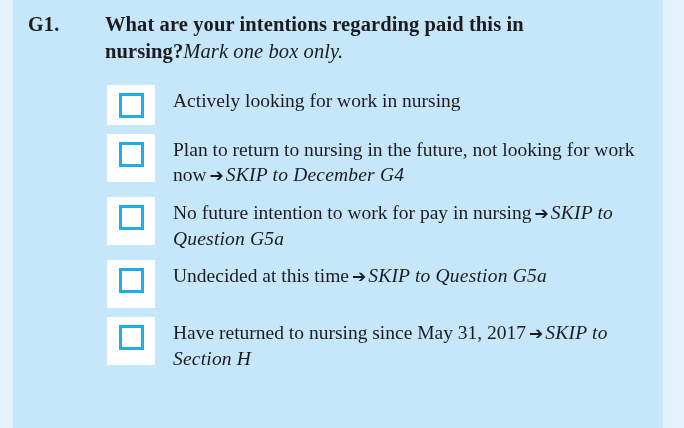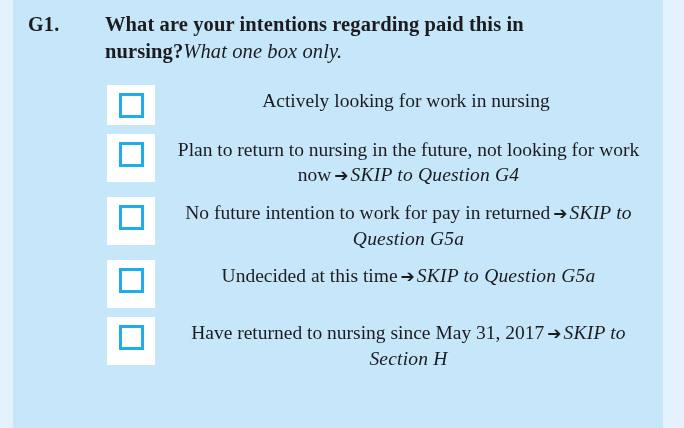--- a/index.html
+++ b/index.html
@@ -100,21 +100,20 @@
     background: #ffffff;
     box-sizing: border-box;
   }
   .option-label {
     flex: 1;
     margin-left: 18px;
     padding-right: 40px;
     font-size: 19.5px;
     line-height: 25px;
     padding-top: 3px;
-    text-align: center;
   }
   .option-label .plain {
     font-style: normal;
   }
   .option-label .skip {
     font-style: italic;
     letter-spacing: 0.2px;
   }
   .option-label .arrow {
     font-style: normal;
@@ -128,50 +127,50 @@
 <body>
 
 <div class="page">
 
   <div class="edge-band left"></div>
   <div class="edge-band right"></div>
 
   <div class="question-header">
     <div class="q-number">G1.</div>
     <div class="q-text">
-      <span class="q-main">What are your intentions regarding paid this in nursing?</span><span class="q-instruction">What one box only.</span>
+      <span class="q-main">What are your intentions regarding paid this in nursing?</span><span class="q-instruction">Mark one box only.</span>
     </div>
   </div>
 
   <div class="options">
 
     <div class="option-row">
       <div class="checkbox-tile">
         <div class="checkbox"></div>
       </div>
       <div class="option-label">
         <span class="plain">Actively looking for work in nursing</span><span class="arrow"></span><span class="skip"></span>
       </div>
     </div>
 
     <div class="option-row">
       <div class="checkbox-tile tall">
         <div class="checkbox"></div>
       </div>
       <div class="option-label">
-        <span class="plain">Plan to return to nursing in the future, not looking for work now</span><span class="arrow">➔</span><span class="skip">SKIP to Question G4</span>
+        <span class="plain">Plan to return to nursing in the future, not looking for work now</span><span class="arrow">➔</span><span class="skip">SKIP to December G4</span>
       </div>
     </div>
 
     <div class="option-row">
       <div class="checkbox-tile tall">
         <div class="checkbox"></div>
       </div>
       <div class="option-label">
-        <span class="plain">No future intention to work for pay in returned</span><span class="arrow">➔</span><span class="skip">SKIP to Question G5a</span>
+        <span class="plain">No future intention to work for pay in nursing</span><span class="arrow">➔</span><span class="skip">SKIP to Question G5a</span>
       </div>
     </div>
 
     <div class="option-row">
       <div class="checkbox-tile tall">
         <div class="checkbox"></div>
       </div>
       <div class="option-label">
         <span class="plain">Undecided at this time</span><span class="arrow">➔</span><span class="skip">SKIP to Question G5a</span>
       </div>

